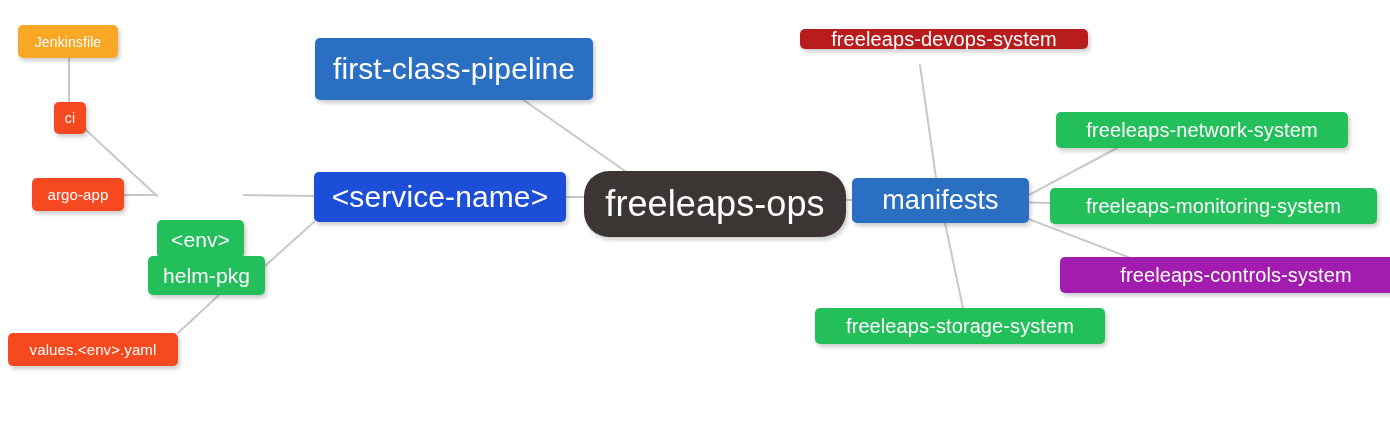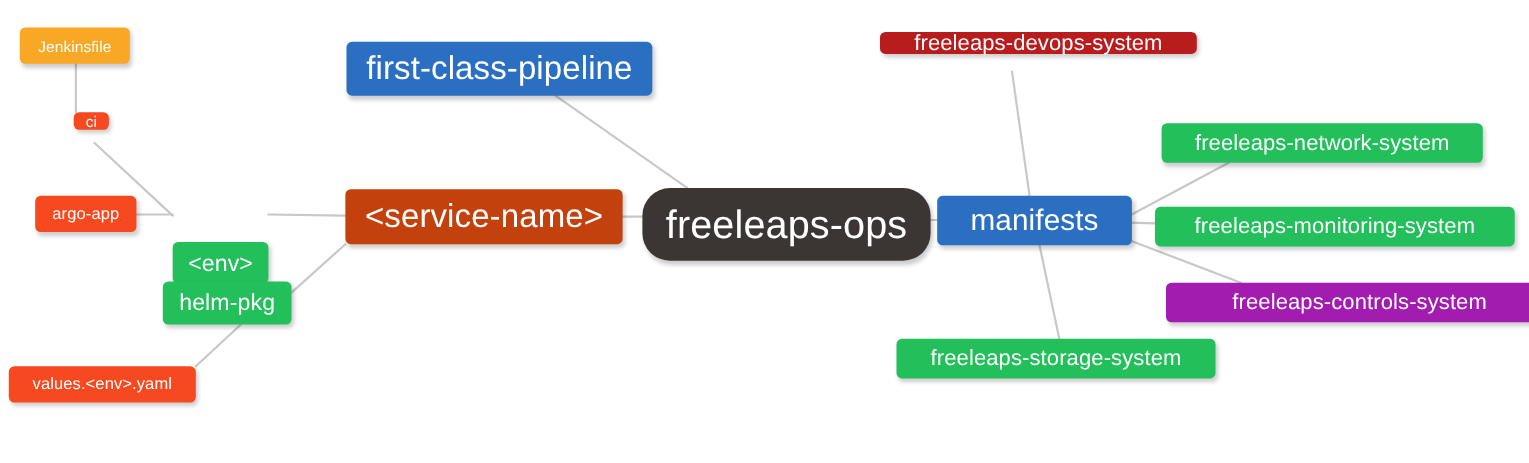--- a/index.html
+++ b/index.html
@@ -64,39 +64,39 @@
       <path d="M 936,178 L 920,65" stroke="#c8c8c8" stroke-width="2" fill="none" stroke-linecap="round"></path>
       <path d="M 1010,205 L 1117,148" stroke="#c8c8c8" stroke-width="2" fill="none" stroke-linecap="round"></path>
       <path d="M 1010,202 L 1050,203" stroke="#c8c8c8" stroke-width="2" fill="none" stroke-linecap="round"></path>
       <path d="M 1010,212 L 1128,257" stroke="#c8c8c8" stroke-width="2" fill="none" stroke-linecap="round"></path>
       <path d="M 945,223 L 963,308" stroke="#c8c8c8" stroke-width="2" fill="none" stroke-linecap="round"></path>
     </svg>
   <div id="node-layer">
       <div class="node" style="left: 18px; top: 25px; width: 100px; height: 33px; background: rgb(249, 168, 37); font-size: 14px;">
         <span class="node-label">Jenkinsfile</span>
       </div>
-      <div class="node" style="left: 67px; top: 102px; width: 32px; height: 16px; background: rgb(246, 73, 31); font-size: 14px;">
+      <div class="node" style="left: 54px; top: 102px; width: 32px; height: 32px; background: rgb(246, 73, 31); font-size: 14px;">
         <span class="node-label">ci</span>
       </div>
       <div class="node" style="left: 32px; top: 178px; width: 92px; height: 33px; background: rgb(246, 73, 31); font-size: 15px;">
         <span class="node-label">argo-app</span>
       </div>
       <div class="node" style="left: 157px; top: 176px; width: 87px; height: 38px; background: rgb(34, 191, 91); font-size: 21px; margin-top: 44px;">
         <span class="node-label">&lt;env&gt;</span>
       </div>
       <div class="node" style="left: 148px; top: 256px; width: 117px; height: 39px; background: rgb(34, 191, 91); font-size: 21px;">
         <span class="node-label">helm-pkg</span>
       </div>
       <div class="node" style="left: 8px; top: 333px; width: 170px; height: 33px; background: rgb(246, 73, 31); font-size: 15px;">
         <span class="node-label">values.&lt;env&gt;.yaml</span>
       </div>
-      <div class="node" style="left: 315px; top: 38px; width: 278px; height: 49px; background: rgb(42, 111, 194); font-size: 30px;">
+      <div class="node" style="left: 315px; top: 38px; width: 278px; height: 62px; background: rgb(42, 111, 194); font-size: 30px;">
         <span class="node-label">first-class-pipeline</span>
       </div>
-      <div class="node" style="left: 314px; top: 172px; width: 252px; height: 50px; background: #c2410c; font-size: 30px;">
+      <div class="node" style="left: 314px; top: 172px; width: 252px; height: 50px; background: #1d4ed8; font-size: 30px;">
         <span class="node-label">&lt;service-name&gt;</span>
       </div>
       <div class="node" style="left: 584px; top: 171px; width: 262px; height: 66px; background: rgb(59, 54, 52); font-size: 36px; border-radius: 25px;">
         <span class="node-label">freeleaps-ops</span>
       </div>
       <div class="node" style="left: 852px; top: 178px; width: 177px; height: 45px; background: rgb(42, 111, 194); font-size: 27px;">
         <span class="node-label">manifests</span>
       </div>
       <div class="node" style="left: 800px; top: 29px; width: 288px; height: 20px; background: #b91c1c; font-size: 20px;">
         <span class="node-label">freeleaps-devops-system</span>

